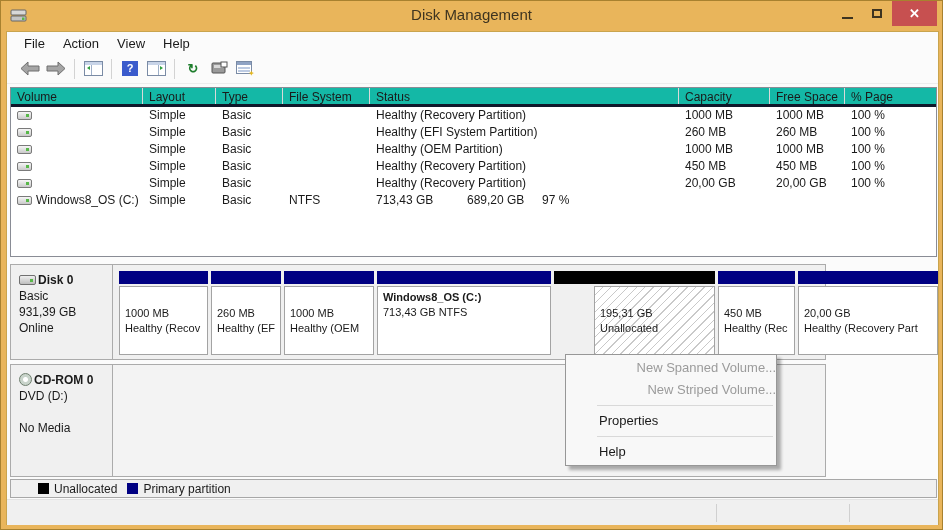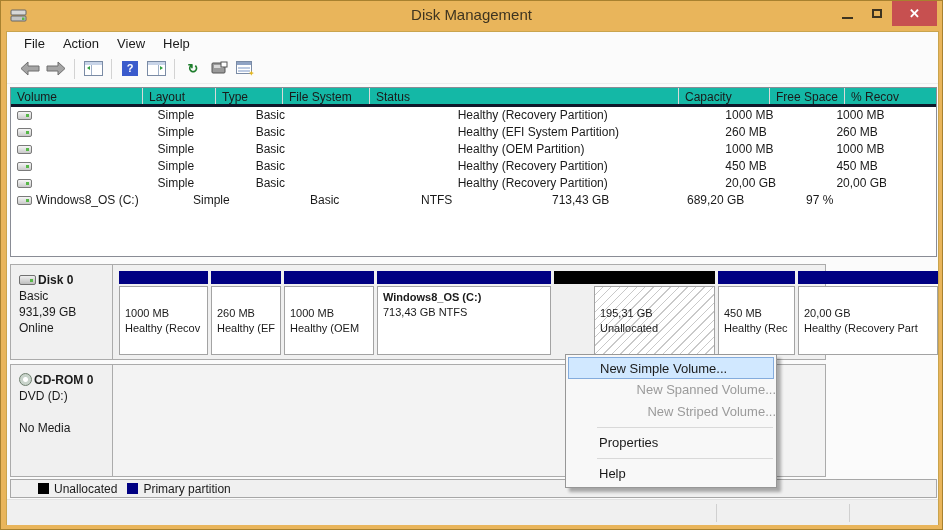--- a/index.html
+++ b/index.html
@@ -28,21 +28,21 @@
   .toolbar { position:absolute; left:0; top:22px; width:100%; height:30px; display:flex; align-items:center; padding-left:10px; border-bottom:1px solid #EDEDED; }
   .tb { width:26px; height:24px; display:flex; align-items:center; justify-content:center; }
   .tbsep { width:1px; height:20px; background:#D3D3D3; margin:0 5px; }
   .help-ico { width:16px; height:15px; background:#3A5BCC; color:#fff; font-size:11px; font-weight:bold; text-align:center; line-height:15px; }
   .refresh-glyph { color:#1E7D2C; font-size:13px; font-weight:bold; }
 
   
   .listview { position:absolute; left:3px; top:55px; width:927px; height:170px; background:#fff; border:1px solid #898C95; font-size:12px; color:#1a1a1a; }
   .lhead { display:flex; height:19px; line-height:18px; border-bottom:3px solid #0f172a; background:#14b8a6; }
   .hc { padding-left:6px; border-right:1px solid #D9D9D9; overflow:hidden; white-space:nowrap; }
-  .trow { display:flex; height:17px; line-height:17px;gap:44px; }
+  .trow { display:flex; height:17px; line-height:17px; }
   .tc { padding-left:6px; overflow:hidden; white-space:nowrap; }
   .c-vol{width:132px}.c-layout{width:73px}.c-type{width:67px}.c-fs{width:87px}.c-status{width:309px}.c-cap{width:91px}.c-free{width:75px}.c-pct{flex:1}
   .vol-ico { display:inline-block; width:15px; height:9px; margin-right:4px; border:1px solid #7A7A7A; border-radius:2px; background:linear-gradient(#F6F6F6,#C9C9C9); position:relative; vertical-align:-1px; }
   .vol-ico::after { content:""; position:absolute; right:2px; top:2px; width:3px; height:3px; background:#58B849; }
 
   
   .diskrow { position:absolute; left:3px; width:816px; border:1px solid #ABABAB; background:#F0F0F0; }
   .disk0 { top:232px; height:96px; }
   .cdrom { top:332px; height:113px; }
   .dlabel { position:absolute; left:0; top:0; width:102px; height:100%; background:#F0F0F0; border-right:1px solid #ABABAB; padding:7px 0 0 8px; font-size:12px; line-height:16px; color:#1a1a1a; }
@@ -170,21 +170,21 @@
 
     <div class="listview">
       <div class="lhead">
         <div class="hc c-vol">Volume</div>
         <div class="hc c-layout">Layout</div>
         <div class="hc c-type">Type</div>
         <div class="hc c-fs">File System</div>
         <div class="hc c-status">Status</div>
         <div class="hc c-cap">Capacity</div>
         <div class="hc c-free">Free Space</div>
-        <div class="hc c-pct" style="border-right:none">% Recov</div>
+        <div class="hc c-pct" style="border-right:none">% Page</div>
       </div>
 
       <div class="trow">
         <div class="tc c-vol"><span class="vol-ico"></span><span></span></div>
         <div class="tc c-layout">Simple</div>
         <div class="tc c-type">Basic</div>
         <div class="tc c-fs"></div>
         <div class="tc c-status">Healthy (Recovery Partition)</div>
         <div class="tc c-cap">1000 MB</div>
         <div class="tc c-free">1000 MB</div>
@@ -317,21 +317,20 @@
       <span class="sw sw-navy"></span>
       <span>Primary partition</span>
     </div>
 
     <div class="statusbar">
       <div class="sbsep" style="left:709px"></div>
       <div class="sbsep" style="left:842px"></div>
     </div>
 
     <div class="ctxmenu">
-      <div class="cmi hl">New Simple Volume...</div>
       <div class="cmi dis">New Spanned Volume...</div>
       <div class="cmi dis">New Striped Volume...</div>
       <div class="cmsep"></div>
       <div class="cmi">Properties</div>
       <div class="cmsep"></div>
       <div class="cmi">Help</div>
     </div>
 
   </div>
 </div>

